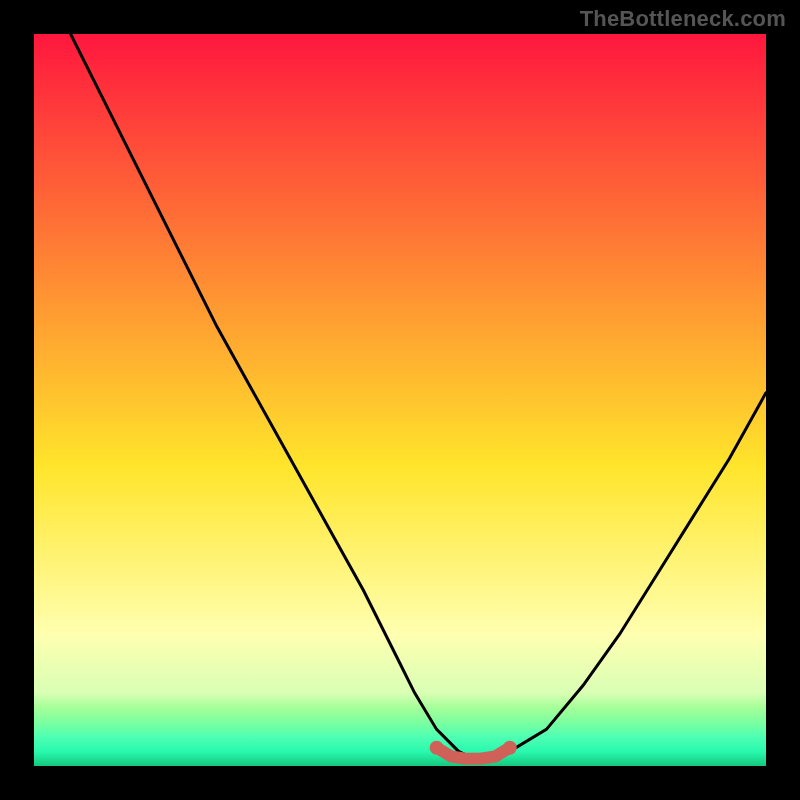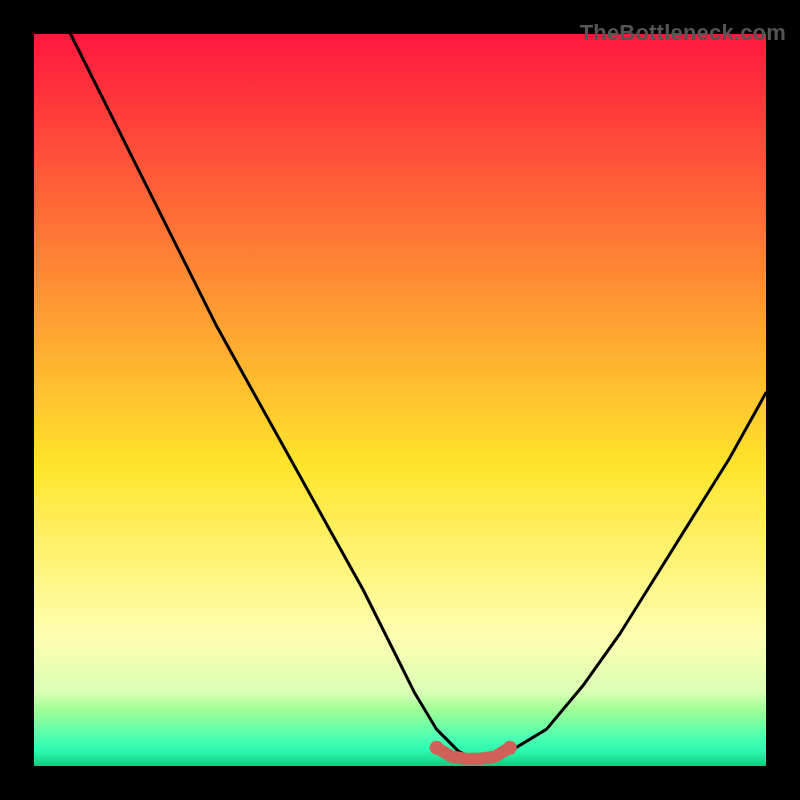--- a/index.html
+++ b/index.html
@@ -11,21 +11,21 @@
     font-family: Arial, Helvetica, sans-serif;
     overflow: hidden;
   }
   .stage {
     position: relative;
     width: 800px;
     height: 800px;
   }
   .attribution {
     position: absolute;
-    top: 20px;
+    top: 6px;
     right: 14px;
     font-size: 22px;
     font-weight: 600;
     color: #555;
     letter-spacing: 0.2px;
     z-index: 5;
   }
   .plot-frame {
     position: absolute;
     left: 34px;

